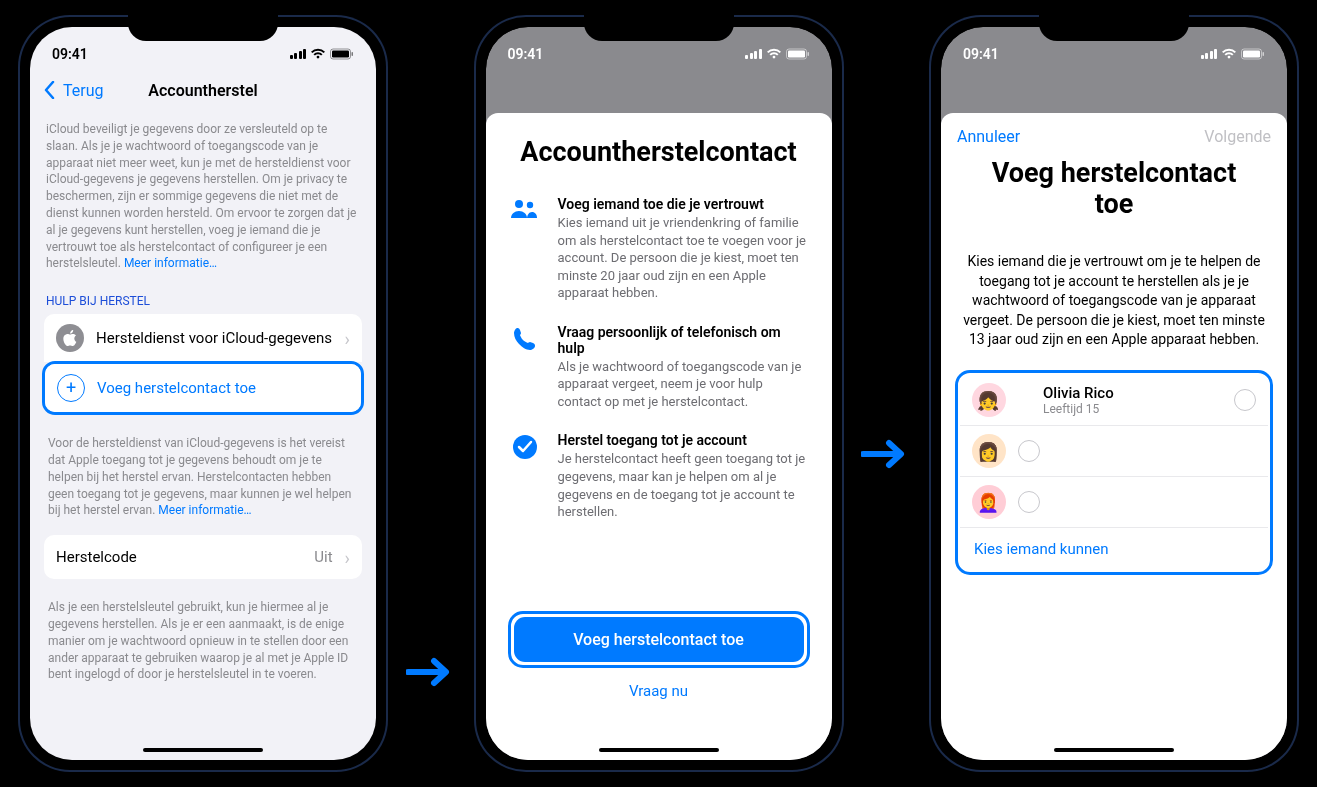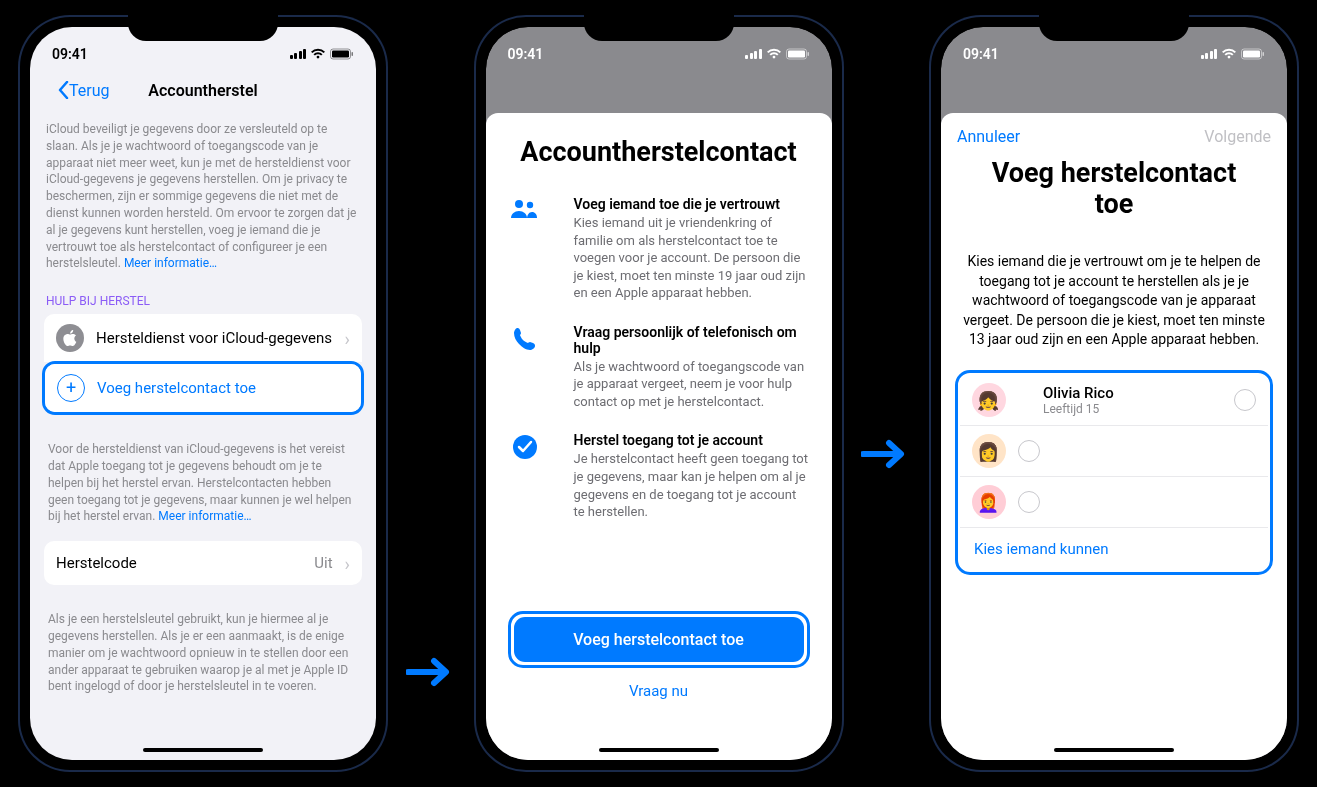--- a/index.html
+++ b/index.html
@@ -60,39 +60,39 @@
   .nav-bar {
     display: flex;
     align-items: center;
     justify-content: center;
     padding: 8px 12px;
     position: relative;
     height: 42px;
   }
   .back-btn {
     position: absolute;
-    left: 28px;
+    left: 14px;
     display: flex;
     align-items: center;
     color: #007aff;
     font-size: 16px;
-    gap: 0;
+    gap: 8px;
   }
   .nav-title { font-size: 16px; font-weight: 600; }
   .content { flex: 1; overflow-y: auto; padding: 0; }
   .intro-text {
     font-size: 12px;
     color: #8a8a8e;
     line-height: 1.4;
     padding: 10px 16px 16px;
   }
   .intro-text .link { color: #007aff; }
   .section-header {
     font-size: 12px;
-    color: #8b5cf6;
+    color: #1d4ed8;
     padding: 6px 16px;
     text-transform: uppercase;
   }
   .list-group {
     background: #fff;
     margin: 0 14px;
     border-radius: 10px;
     overflow: hidden;
   }
   .list-row {
@@ -120,21 +120,21 @@
     border: 3.5px solid #007aff;
     border-radius: 13px;
     margin: 0 12px;
     padding: 0;
   }
   .highlight-ring .list-group { margin: 0; border-radius: 10px; }
   .footer-text {
     font-size: 12px;
     color: #8a8a8e;
     line-height: 1.4;
-    padding: 26px 18px 16px;
+    padding: 20px 18px 16px;
   }
   .footer-text .link { color: #007aff; }
   .home-indicator {
     position: absolute;
     bottom: 8px; left: 50%; transform: translateX(-50%);
     width: 120px; height: 4px; background: #000; border-radius: 2px;
   }
   
   .modal-sheet {
     background: #fff;
@@ -146,21 +146,21 @@
     padding: 24px 22px 60px;
     position: relative;
   }
   .big-title {
     font-size: 27px;
     font-weight: 700;
     text-align: center;
     line-height: 1.15;
     margin-bottom: 28px;
   }
-  .feature-row { display: flex; gap: 32px; margin-bottom: 22px; }
+  .feature-row { display: flex; gap: 16px; margin-bottom: 22px; }
   .feature-icon { width: 34px; flex-shrink: 0; display:flex; align-items:flex-start; justify-content:center; padding-top:2px; color:#007aff; }
   .feature-text h4 { font-size: 14px; font-weight: 600; margin-bottom: 2px; }
   .feature-text p { font-size: 13px; color: #6d6d72; line-height: 1.35; }
   .primary-btn {
     background: #007aff;
     color: #fff;
     font-size: 16px;
     font-weight: 500;
     border-radius: 11px;
     padding: 13px;
@@ -356,21 +356,21 @@
           <div class="feature-icon">
             <svg width="30" height="22" viewBox="0 0 30 22">
                   <circle cx="9" cy="6" r="4" fill="#007aff"></circle>
                   <circle cx="20" cy="7" r="3.2" fill="#007aff"></circle>
                   <path d="M1 20c0-4 3.6-7 8-7s8 3 8 7H1z" fill="#007aff"></path>
                   <path d="M17 20c.2-3 2-6 5-6s5 2.5 5 6h-10z" fill="#007aff"></path>
                 </svg>
           </div>
           <div class="feature-text">
             <h4>Voeg iemand toe die je vertrouwt</h4>
-            <p>Kies iemand uit je vriendenkring of familie om als herstelcontact toe te voegen voor je account. De persoon die je kiest, moet ten minste 19 jaar oud zijn en een Apple apparaat hebben.</p>
+            <p>Kies iemand uit je vriendenkring of familie om als herstelcontact toe te voegen voor je account. De persoon die je kiest, moet ten minste 20 jaar oud zijn en een Apple apparaat hebben.</p>
           </div>
         </div>
 
         <div class="feature-row">
           <div class="feature-icon">
             <svg width="26" height="26" viewBox="0 0 26 26">
                   <path d="M5 2c1 0 2 0 3 2l1 3c0 1-1 2-1 2s1 3 3 5 5 3 5 3 1-1 2-1l3 1c2 1 2 2 2 3 0 2-3 4-5 4-4 0-8-3-11-6S2 11 2 7c0-2 2-5 3-5z" fill="#007aff"></path>
                 </svg>
           </div>
           <div class="feature-text">

